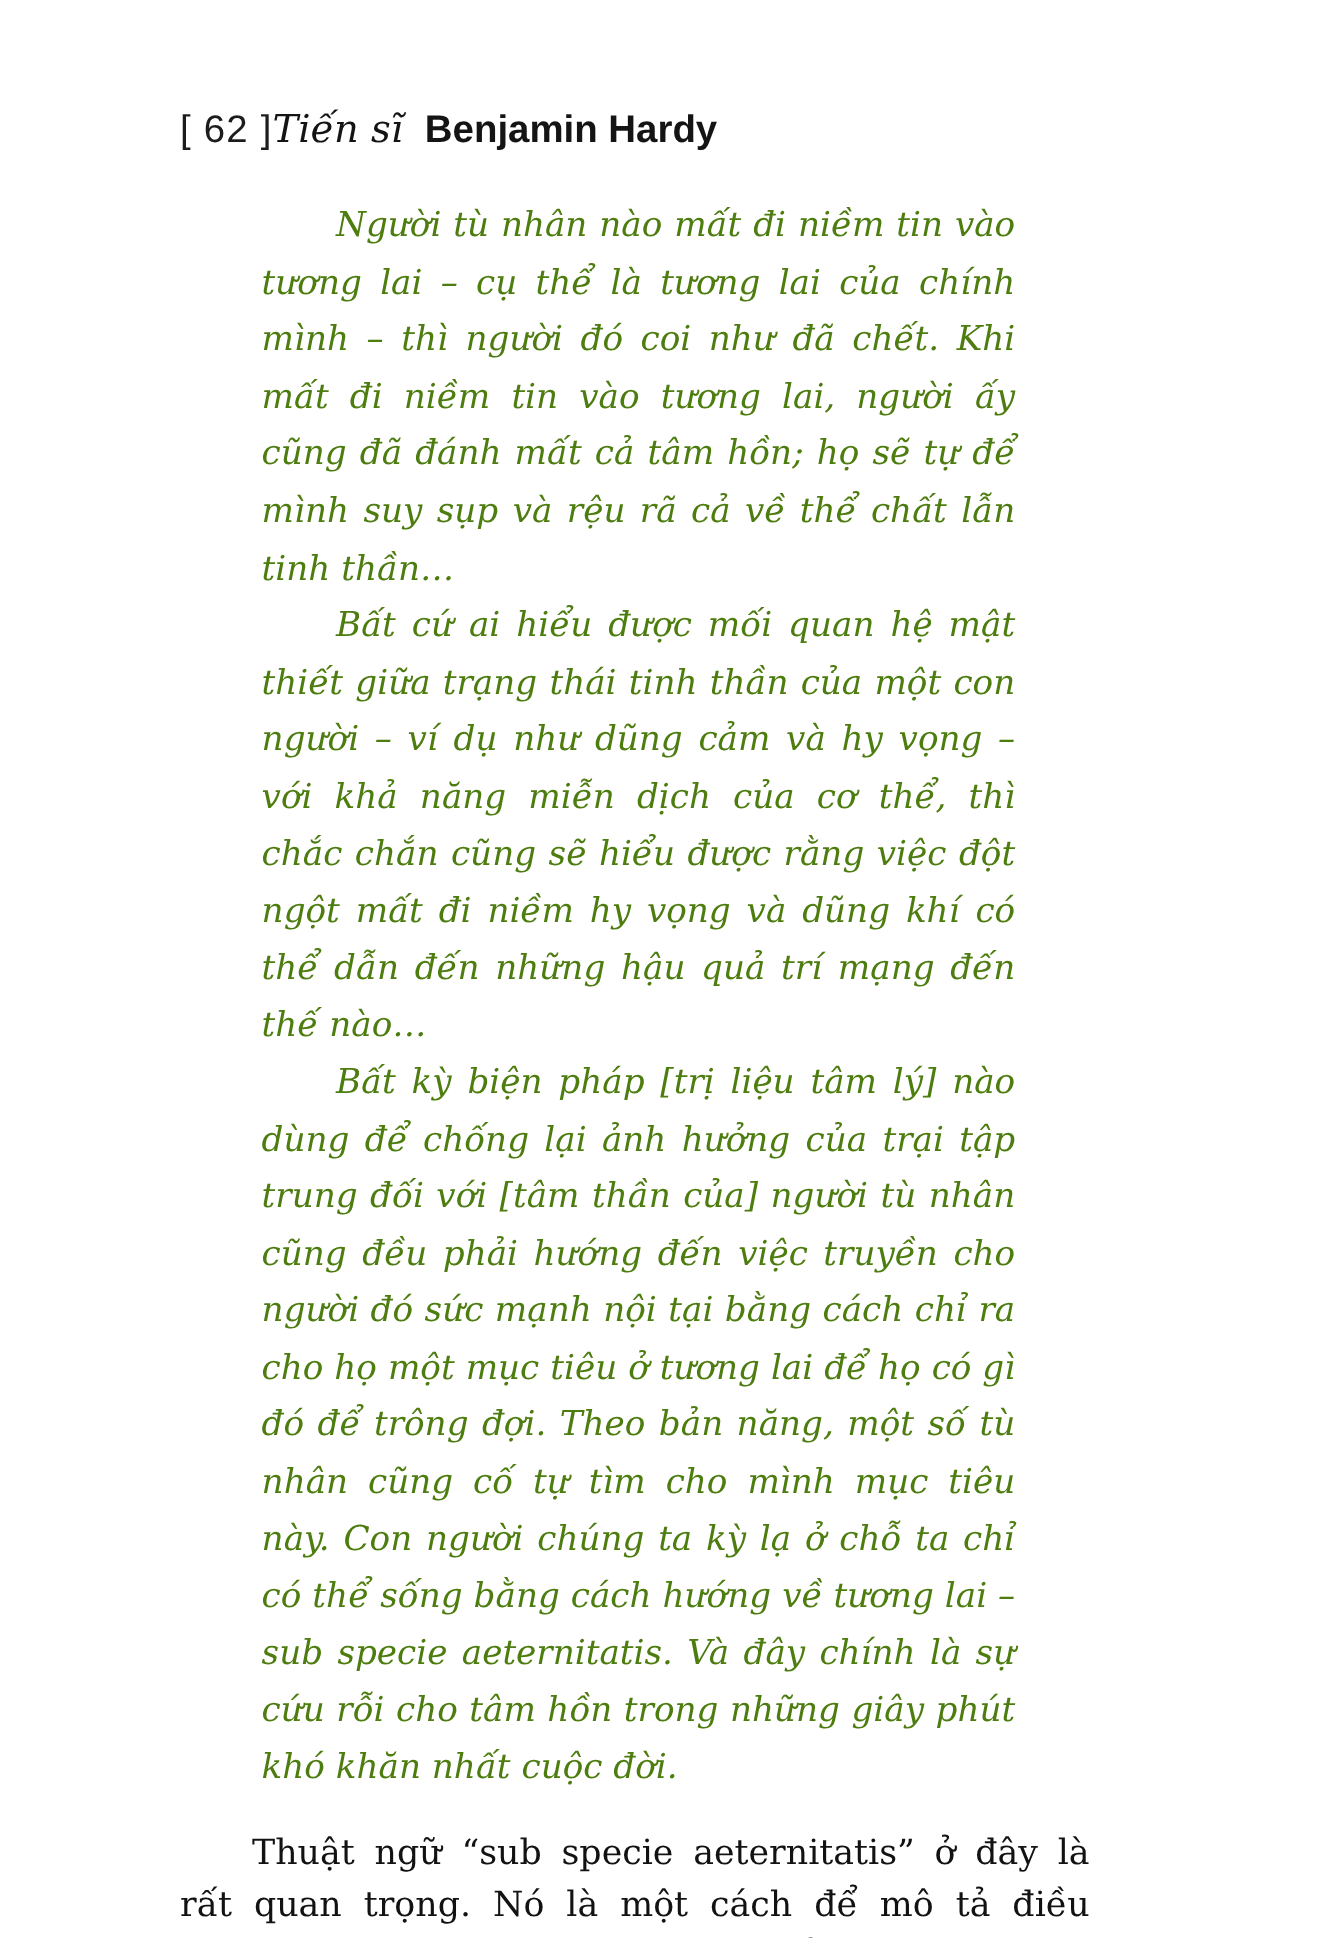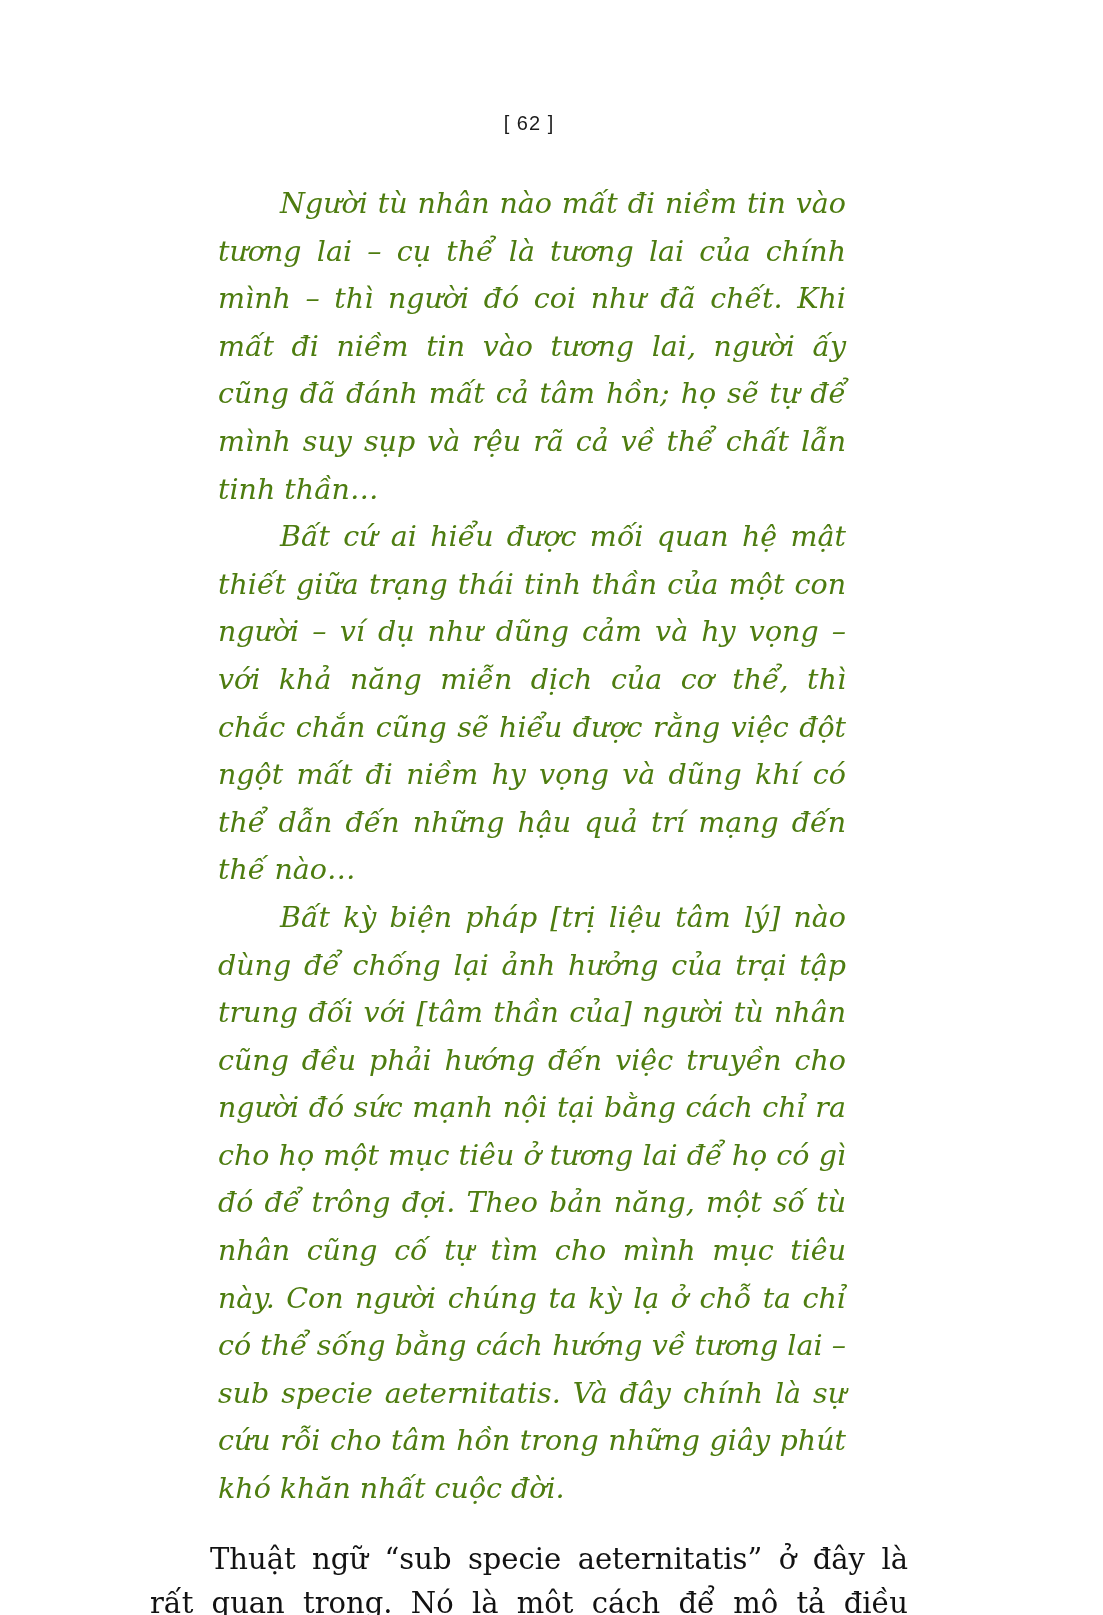--- a/index.html
+++ b/index.html
@@ -15,25 +15,24 @@
     background: #ffffff;
     color: #141414;
     font-family: "DejaVu Serif", "Liberation Serif", serif;
     box-sizing: border-box;
     padding: 92px 195px 0 150px; 
     overflow: hidden;
   }
   
   .running-header {
     display: flex;
-    justify-content: center;
+    justify-content: flex-start;
     align-items: baseline;
-    font-size: 20px;
+    font-size: 32px;
     line-height: 30px;
-    margin-top: 16px;
   }
   .page-number {
     font-family: "Liberation Sans", sans-serif;
     letter-spacing: 1px;
     color: #1c1c1c;
   }
   .author {
     white-space: nowrap;
   }
   .author .author-title {
@@ -74,20 +73,24 @@
     text-indent: 60px;
   }
 </style>
 </head>
 <body>
 
 <div class="page">
 
   <div class="running-header">
     <span class="page-number">[ 62 ]</span>
+    <span class="author">
+      <span class="author-title">Tiến sĩ</span>
+      <span class="author-name">Benjamin Hardy</span>
+    </span>
   </div>
 
   <div class="quote-block">
     <p>Người tù nhân nào mất đi niềm tin vào tương lai – cụ thể là tương lai của chính mình – thì người đó coi như đã chết. Khi mất đi niềm tin vào tương lai, người ấy cũng đã đánh mất cả tâm hồn; họ sẽ tự để mình suy sụp và rệu rã cả về thể chất lẫn tinh thần…</p>
     <p>Bất cứ ai hiểu được mối quan hệ mật thiết giữa trạng thái tinh thần của một con người – ví dụ như dũng cảm và hy vọng – với khả năng miễn dịch của cơ thể, thì chắc chắn cũng sẽ hiểu được rằng việc đột ngột mất đi niềm hy vọng và dũng khí có thể dẫn đến những hậu quả trí mạng đến thế nào…</p>
     <p>Bất kỳ biện pháp [trị liệu tâm lý] nào dùng để chống lại ảnh hưởng của trại tập trung đối với [tâm thần của] người tù nhân cũng đều phải hướng đến việc truyền cho người đó sức mạnh nội tại bằng cách chỉ ra cho họ một mục tiêu ở tương lai để họ có gì đó để trông đợi. Theo bản năng, một số tù nhân cũng cố tự tìm cho mình mục tiêu này. Con người chúng ta kỳ lạ ở chỗ ta chỉ có thể sống bằng cách hướng về tương lai – sub specie aeternitatis. Và đây chính là sự cứu rỗi cho tâm hồn trong những giây phút khó khăn nhất cuộc đời.</p>
   </div>
 
   <div class="body-text">
     <p>Thuật ngữ “sub specie aeternitatis” ở đây là rất quan trọng. Nó là một cách để mô tả điều chúng ta thường gọi là “chân lý phổ quát và trường tồn”.</p>

